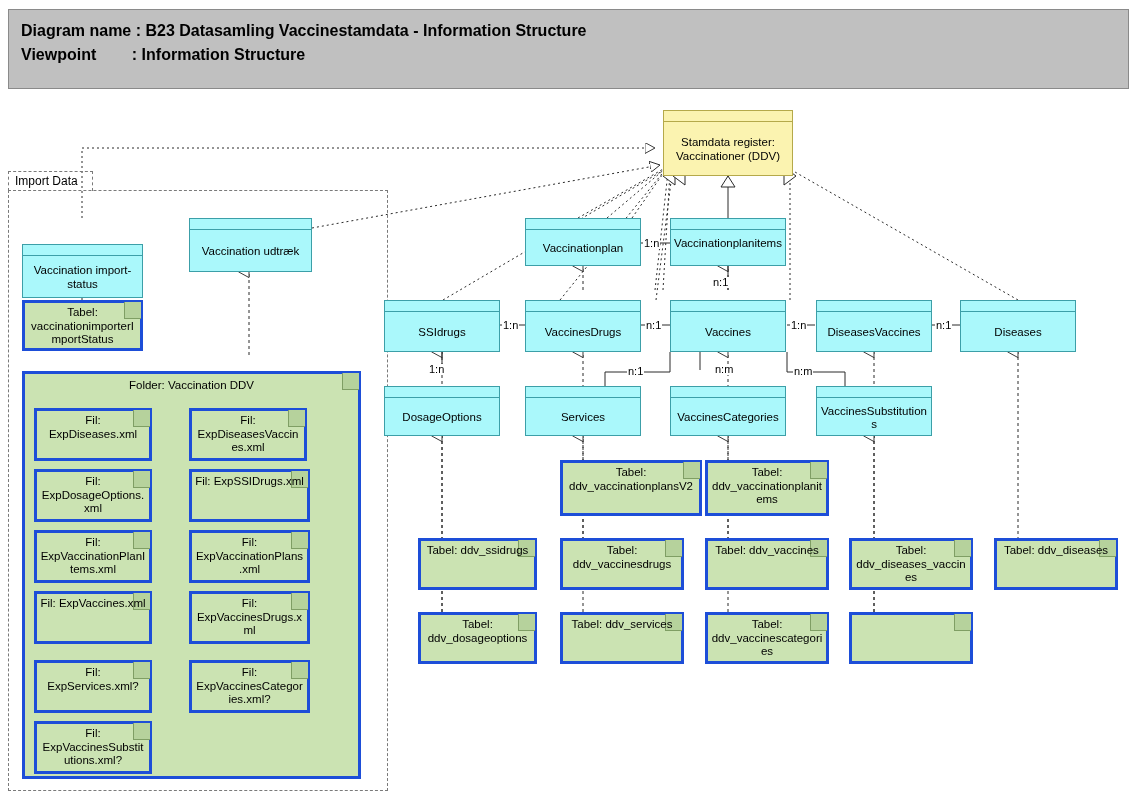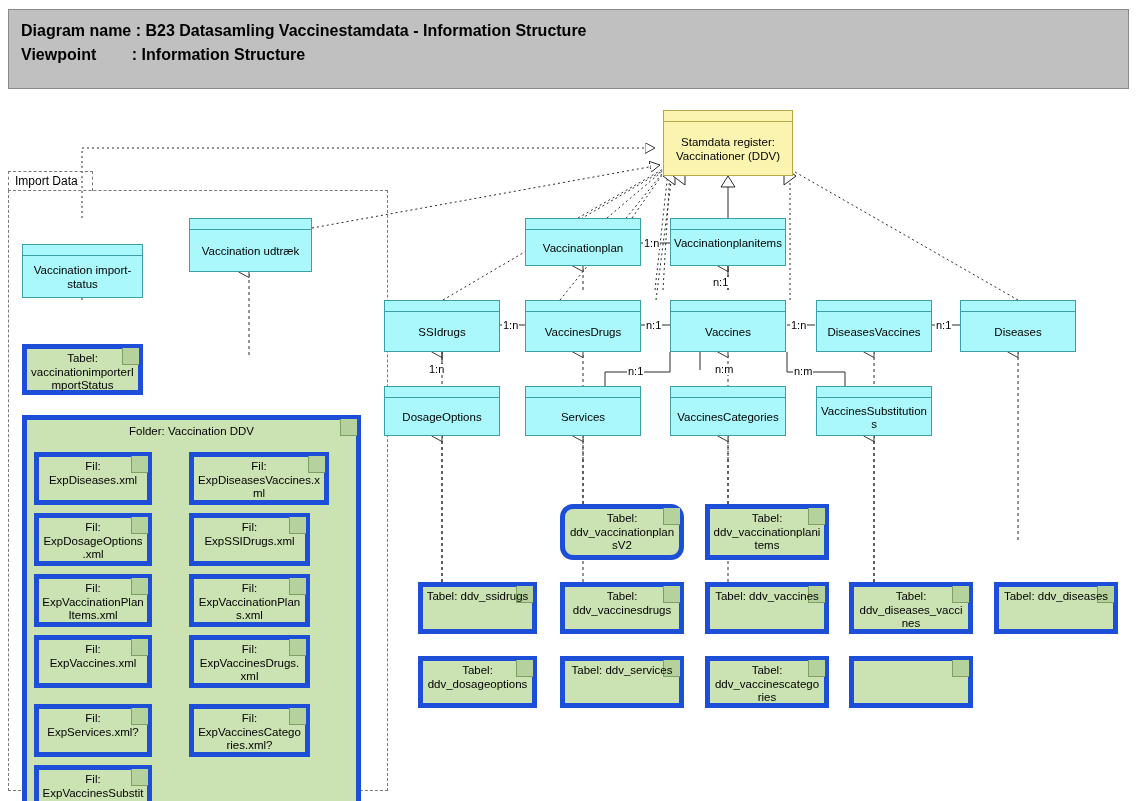--- a/index.html
+++ b/index.html
@@ -62,22 +62,21 @@
   .obj.center .lbl { align-items: center; padding-top: 0; }
 
   
   .obj.yellow { background: #fbf3b0; border: 1px solid #b5a94a; }
   .obj.yellow .bar { border-bottom: 1px solid #b5a94a; }
 
   
   .art {
     position: absolute;
     background: #cbe3b2;
-    border: 5px solid #1d4ed8;
-    margin-top: 44px;
+    border: 3px solid #1d4ed8;
   }
   .art .fold {
     position: absolute; right: -1px; top: -1px;
     width: 17px; height: 17px;
     background: #b6d29c;
     border-left: 1px solid #7f9e64;
     border-bottom: 1px solid #7f9e64;
   }
   .art .lbl {
     position: absolute; left: 3px; right: 3px; top: 3px;
@@ -211,21 +210,21 @@
 
   <div class="art folder" style="left:22px; top:371px; width:339px; height:408px;">
     <div class="fold"></div>
     <div class="lbl">Folder: Vaccination DDV</div>
   </div>
 
   <div class="art" style="left:34px; top:408px; width:118px; height:53px;">
     <div class="fold"></div>
     <div class="lbl">Fil: ExpDiseases.xml</div>
   </div>
-  <div class="art" style="left:189px; top:408px; width:140px; height:53px;">
+  <div class="art" style="left:189px; top:408px; width:118px; height:53px;">
     <div class="fold"></div>
     <div class="lbl">Fil: ExpDiseasesVaccines.xml</div>
   </div>
 
   <div class="art" style="left:189px; top:469px; width:121px; height:53px;">
     <div class="fold"></div>
     <div class="lbl">Fil: ExpSSIDrugs.xml</div>
   </div>
   <div class="art" style="left:34px; top:469px; width:118px; height:53px;">
     <div class="fold"></div>
@@ -312,21 +311,21 @@
   <div class="obj center" style="left:670px; top:386px; width:116px; height:50px;">
     <div class="bar"></div>
     <div class="lbl">VaccinesCategories</div>
   </div>
 
   <div class="obj" style="left:816px; top:386px; width:116px; height:50px;">
     <div class="bar"></div>
     <div class="lbl">VaccinesSubstitutions</div>
   </div>
 
-  <div class="art" style="left:560px; top:460px; width:124px; height:56px;border-radius:13px;">
+  <div class="art" style="left:560px; top:460px; width:142px; height:56px;">
     <div class="fold"></div>
     <div class="lbl">Tabel: ddv_vaccinationplansV2</div>
   </div>
 
   <div class="art" style="left:705px; top:460px; width:124px; height:56px;">
     <div class="fold"></div>
     <div class="lbl">Tabel: ddv_vaccinationplanitems</div>
   </div>
 
   <div class="art" style="left:418px; top:538px; width:119px; height:52px;">

